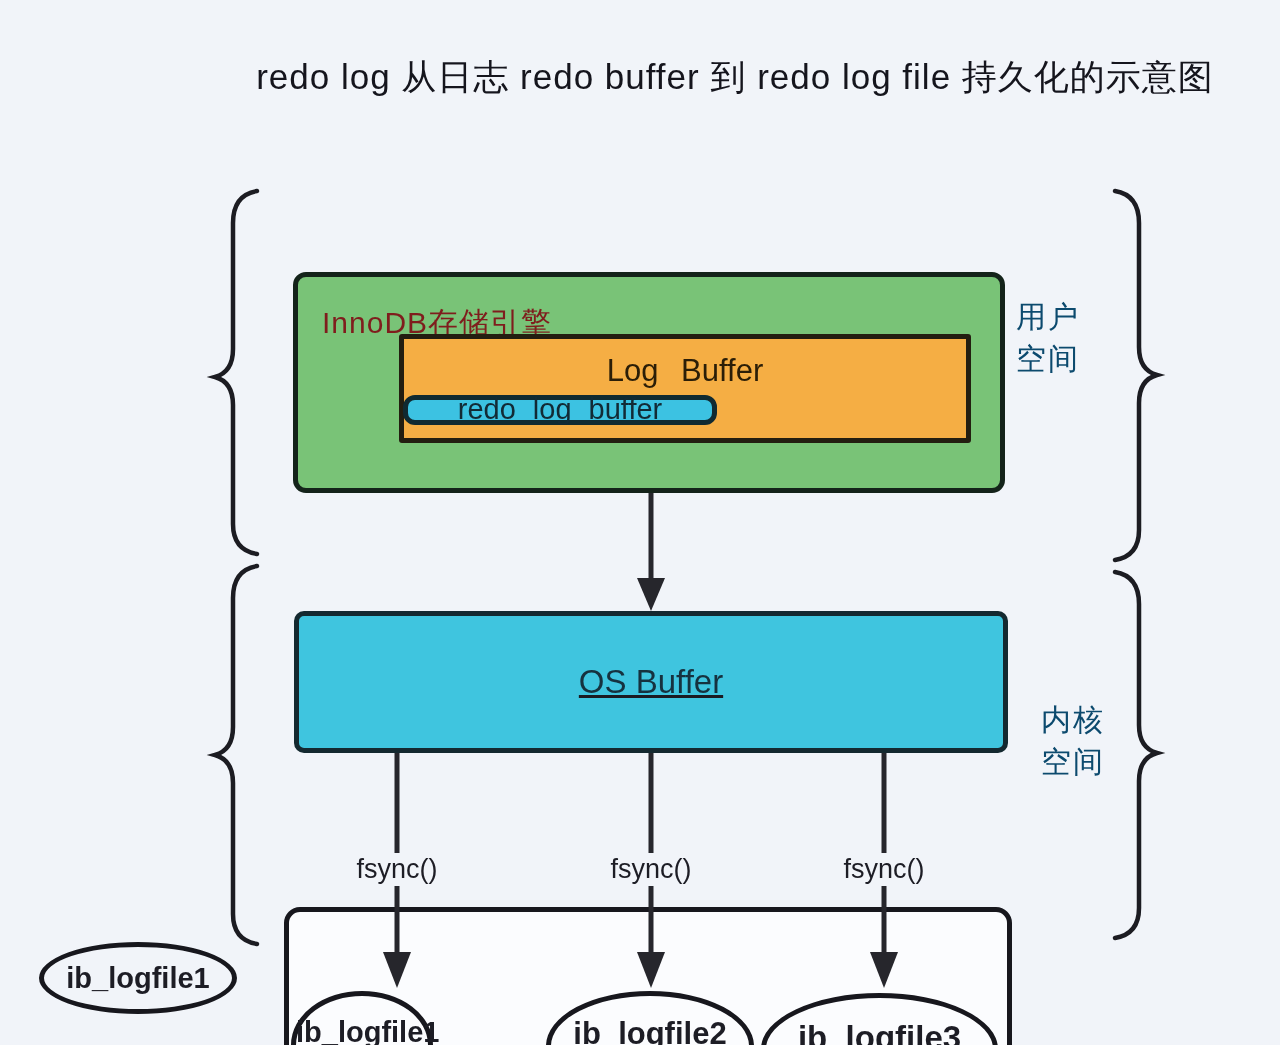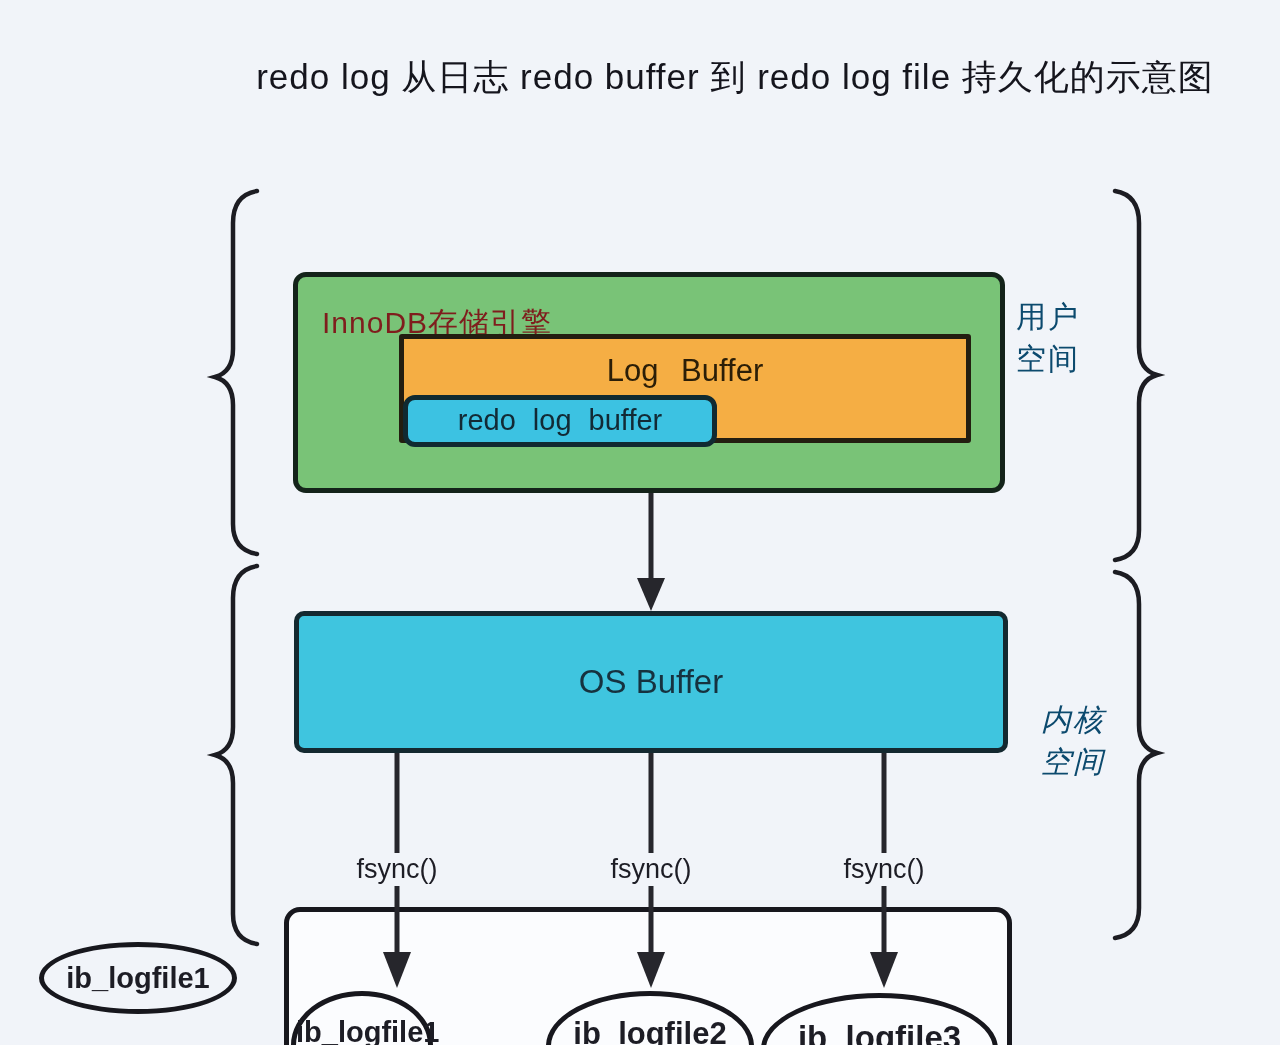--- a/index.html
+++ b/index.html
@@ -31,45 +31,45 @@
   }
   .logbuffer-box{
     left:399px;top:334px;width:572px;height:109px;
     background:#f5ae44;border-radius:3px;border-color:#231e10;
     display:flex;justify-content:center;
   }
   .logbuffer-label{
     margin-top:14px;font-size:31px;color:#2b1e07;word-spacing:14px;white-space:nowrap;
   }
   .redobuffer-box{
-    left:403px;top:395px;width:314px;height:52px;
+    left:403px;top:395px;width:314px;height:30px;
     background:#3cc2e2;border-radius:12px;border-color:#102a31;
     display:flex;justify-content:center;align-items:center;
   }
   .redobuffer-label{
     font-size:29px;color:#122a35;word-spacing:9px;white-space:nowrap;margin-top:-2px;
   }
   .osbuffer-box{
     left:294px;top:611px;width:714px;height:142px;
     background:#3fc5df;border-radius:10px;border-color:#142930;
-    display:flex;justify-content:center;align-items:center;
+    display:flex;justify-content:center;align-items:center;text-decoration:underline;
   }
   .osbuffer-label{font-size:33px;color:#16323f;white-space:nowrap;}
 
   .filecontainer-box{
     left:284px;top:907px;width:728px;height:190px;
     background:#fbfcfe;border-radius:16px;border-color:#17171d;z-index:0;
   }
 
   
   .space-label{
     font-size:30px;line-height:42px;color:#0c4a6e;letter-spacing:2px;z-index:2;white-space:nowrap;
   }
   .user-space{left:1016px;top:296px;}
-  .kernel-space{left:1041px;top:699px;font-style:italic;}
+  .kernel-space{left:1041px;top:699px;}
 
   
   .fsync{
     top:853px;font-size:27px;color:#1d1d25;
     background:#f1f4f9;padding:1px 7px;z-index:3;
     transform:translateX(-50%);white-space:nowrap;
   }
 
   
   .ellipse{

